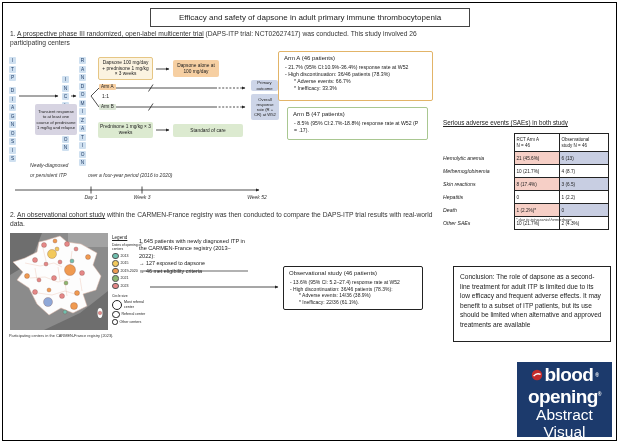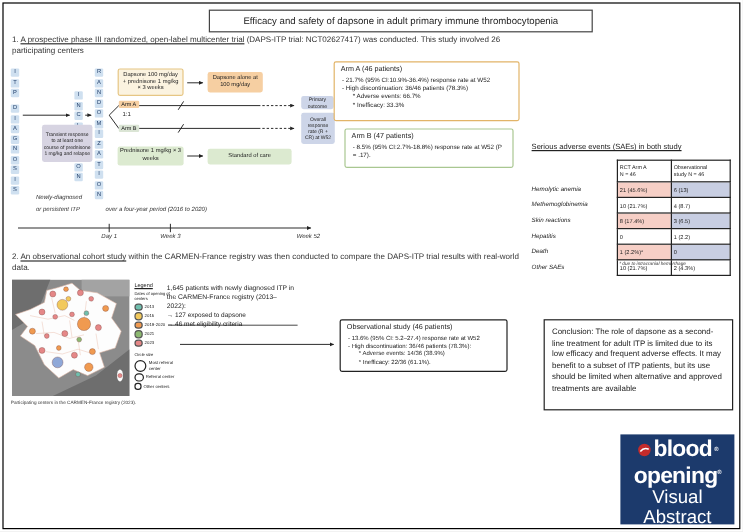--- a/index.html
+++ b/index.html
@@ -3,21 +3,21 @@
 <meta charset="utf-8">
 <style>
   html,body{margin:0;padding:0;background:#e8e8e8;}
   .page{position:relative;width:619px;height:443px;background:#fff;
         font-family:"Liberation Sans",sans-serif;color:#222;overflow:hidden;margin:0 auto;}
   .frame{position:absolute;inset:2px;border:1.5px solid #000;pointer-events:none;}
   .abs{position:absolute;}
   .overlay{position:absolute;left:0;top:0;pointer-events:none;}
 
   .title-box{left:150px;top:8px;width:318px;height:17px;border:1px solid #444;background:#fff;
-             display:flex;align-items:center;justify-content:center;font-size:8px;margin-left:24px;}
+             display:flex;align-items:center;justify-content:center;font-size:8px;}
   .sec-intro{font-size:6.7px;line-height:1.4;color:#333;}
   .u{text-decoration:underline;}
 
   .vcol{display:flex;flex-direction:column;gap:1.5px;}
   .vcol .lb{width:7px;height:7px;background:#cfe0f0;color:#23406b;font-size:4.8px;line-height:7px;
             text-align:center;border-radius:1px;}
   .vcol .sp{height:3px;}
 
   .note-gray{left:35px;top:104px;width:42px;height:31px;background:#d7d4e2;border-radius:2px;
              font-size:4.2px;line-height:1.25;text-align:center;display:flex;align-items:center;
@@ -374,16 +374,16 @@
   <div class="abs logo" style="left:517px;top:362px;width:95px;height:75px;">
     <div class="l1">
       <svg width="12" height="12" viewBox="0 0 12 12">
         <circle cx="6" cy="6" r="5.2" fill="#c32b2b"></circle>
         <path d="M2.6,7.2 Q5.6,3.4 9.6,5.4" stroke="#fff" stroke-width="1.3" fill="none"></path>
       </svg>
       <span>blood</span>
         <sup>®</sup>
     </div>
     <div class="l2"><span>opening</span><sup>®</sup></div>
+    <div class="l3">Abstract</div>
     <div class="l3">Visual</div>
-    <div class="l3">Abstract</div>
   </div>
 </div>
 
 </body></html>

